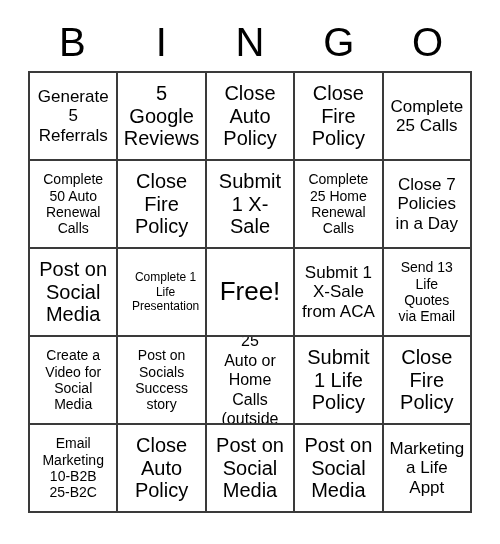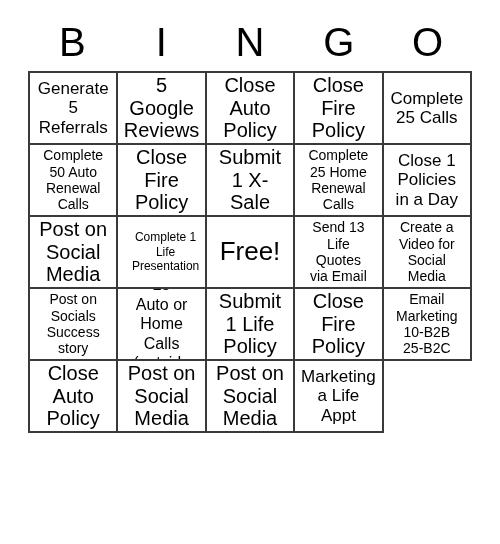--- a/index.html
+++ b/index.html
@@ -43,21 +43,21 @@
     letter-spacing: 0px;
     user-select: none;
   }
 
   
   .grid {
     position: absolute;
     left: 28px;
     top: 71px;
     width: 444px;
-    height: 362px;
+    height: 442px;
     display: grid;
     grid-template-columns: repeat(5, 1fr);
     grid-template-rows: repeat(5, 1fr);
     border-top: 2px solid #3a3a3a;
     border-left: 2px solid #3a3a3a;
     background: #ffffff;
   }
 
   .cell {
     border-right: 2px solid #3a3a3a;
@@ -141,36 +141,41 @@
 1 X-
 Sale</span>
       </div>
       <div class="cell sz-sm">
         <span class="cell-text">Complete
 25 Home
 Renewal
 Calls</span>
       </div>
       <div class="cell sz-md">
-        <span class="cell-text">Close 1
+        <span class="cell-text">Close 7
 Policies
 in a Day</span>
       </div>
       <div class="cell sz-lg">
         <span class="cell-text">Post on
 Social
 Media</span>
       </div>
       <div class="cell sz-xs">
         <span class="cell-text">Complete 1
 Life
 Presentation</span>
       </div>
       <div class="cell sz-xl">
         <span class="cell-text">Free!</span>
+      </div>
+      <div class="cell sz-md">
+        <span class="cell-text">Submit 1
+X-Sale
+from ACA</span>
       </div>
       <div class="cell sz-sm">
         <span class="cell-text">Send 13
 Life
 Quotes
 via Email</span>
       </div>
       <div class="cell sz-sm">
         <span class="cell-text">Create a
 Video for

